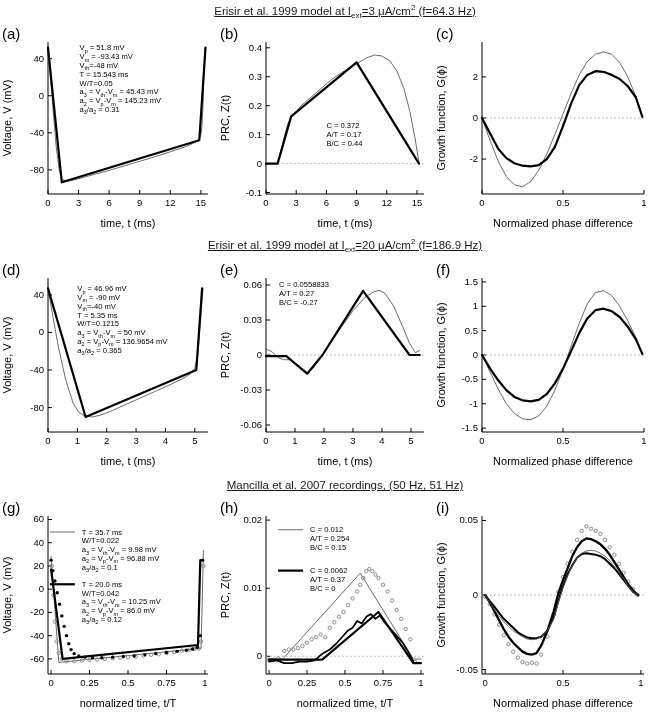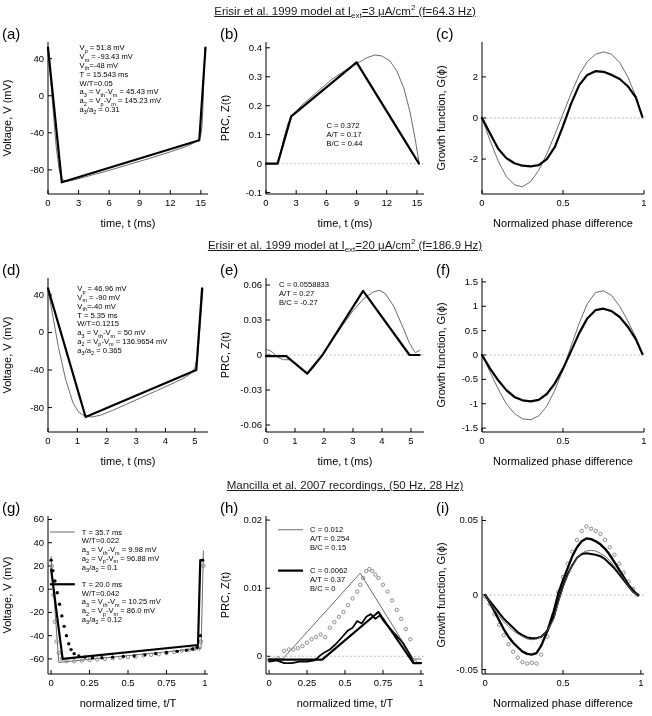--- a/index.html
+++ b/index.html
@@ -209,21 +209,21 @@
       <line x1="48" y1="21.898734177215204" x2="52" y2="21.898734177215204" stroke="#000" stroke-width="1"></line>
       <text x="44" y="24.898734177215204" font-size="9.5" text-anchor="end" fill="#000" font-family="&quot;Liberation Sans&quot;, sans-serif"><tspan>1.5</tspan></text>
       <line x1="48" y1="95" x2="210" y2="95" stroke="#999999" stroke-width="0.8" stroke-dasharray="1.5 2.5"></line>
       <polyline points="48.0,95.0 56.1,112.1 64.2,129.1 72.3,143.7 80.4,153.5 88.5,158.8 96.6,159.8 104.7,155.9 112.8,146.2 120.9,130.1 129.0,109.6 137.1,86.2 145.2,63.3 153.3,43.8 161.4,32.6 169.5,30.7 177.6,35.5 185.7,46.3 193.8,60.9 201.9,77.5 208.4,94.0" fill="none" stroke="#5a5a5a" stroke-width="0.9" stroke-linejoin="round" stroke-linecap="round"></polyline>
       <polyline points="48.0,95.0 56.1,108.6 64.2,120.3 72.3,130.1 80.4,136.9 88.5,140.3 96.6,141.3 104.7,139.8 112.8,134.0 120.9,123.3 129.0,108.6 137.1,91.1 145.2,73.1 153.3,58.4 161.4,50.2 169.5,48.7 177.6,51.1 185.7,57.0 193.8,66.7 201.9,79.4 208.4,94.0" fill="none" stroke="#000000" stroke-width="2.2" stroke-linejoin="round" stroke-linecap="round"></polyline>
       <text x="129" y="205" font-size="11" text-anchor="middle" fill="#000" font-family="&quot;Liberation Sans&quot;, sans-serif"><tspan>Normalized phase difference</tspan></text>
       <text x="11" y="95" font-size="11" text-anchor="middle" fill="#000" font-family="&quot;Liberation Sans&quot;, sans-serif" transform="rotate(-90 11 95)"><tspan>Growth function, G(ϕ)</tspan></text>
       <text x="2" y="15" font-size="15" text-anchor="start" fill="#000" font-family="&quot;Liberation Sans&quot;, sans-serif"><tspan>(f)</tspan></text>
     </svg>
 
-  <div class="row-title" style="top:479px"><span class="rt">Mancilla et al. 2007 recordings, (50 Hz, 28 Hz)</span></div>
+  <div class="row-title" style="top:479px"><span class="rt">Mancilla et al. 2007 recordings, (50 Hz, 51 Hz)</span></div>
   <svg class="panel" style="left:0;top:498px" width="216" height="216">
       <line x1="48" y1="18" x2="48" y2="176" stroke="#000" stroke-width="1"></line>
       <line x1="48" y1="176" x2="208" y2="176" stroke="#000" stroke-width="1"></line>
       <line x1="51.07692307692308" y1="176" x2="51.07692307692308" y2="172" stroke="#000" stroke-width="1"></line>
       <text x="51.07692307692308" y="188" font-size="9.5" text-anchor="middle" fill="#000" font-family="&quot;Liberation Sans&quot;, sans-serif"><tspan>0</tspan></text>
       <line x1="89.53846153846155" y1="176" x2="89.53846153846155" y2="172" stroke="#000" stroke-width="1"></line>
       <text x="89.53846153846155" y="188" font-size="9.5" text-anchor="middle" fill="#000" font-family="&quot;Liberation Sans&quot;, sans-serif"><tspan>0.25</tspan></text>
       <line x1="128" y1="176" x2="128" y2="172" stroke="#000" stroke-width="1"></line>
       <text x="128" y="188" font-size="9.5" text-anchor="middle" fill="#000" font-family="&quot;Liberation Sans&quot;, sans-serif"><tspan>0.5</tspan></text>
       <line x1="166.46153846153845" y1="176" x2="166.46153846153845" y2="172" stroke="#000" stroke-width="1"></line>

